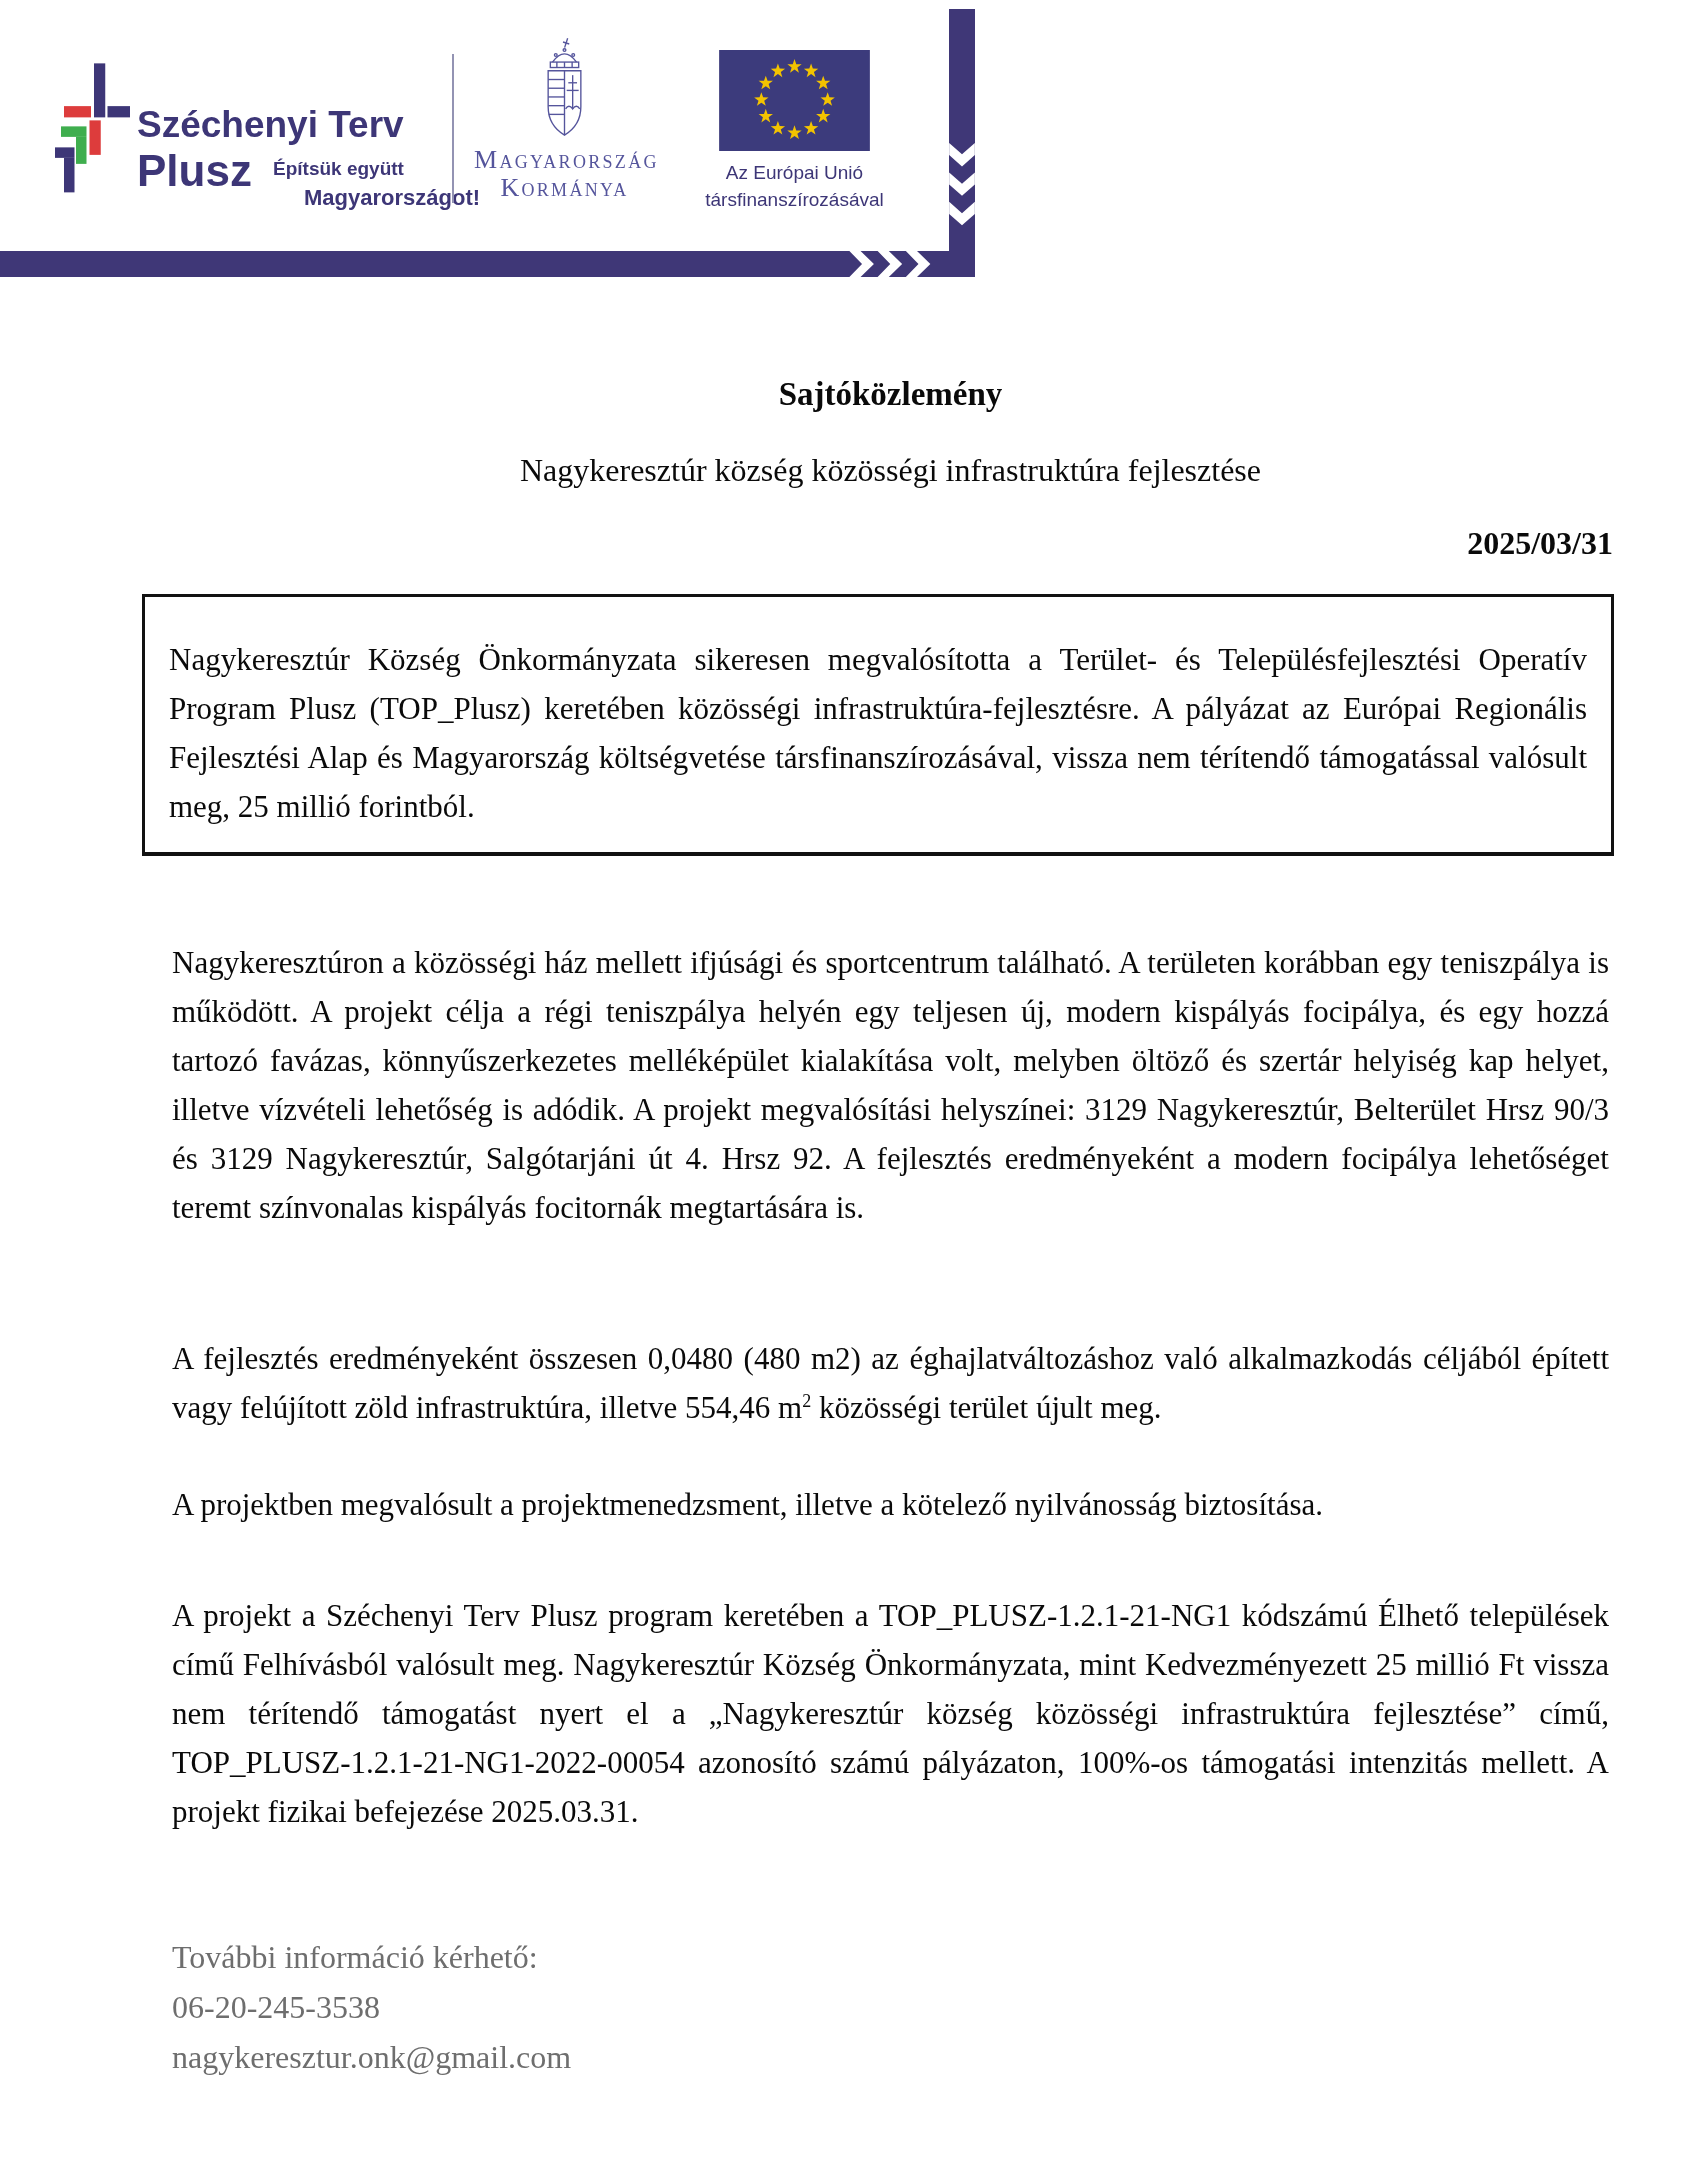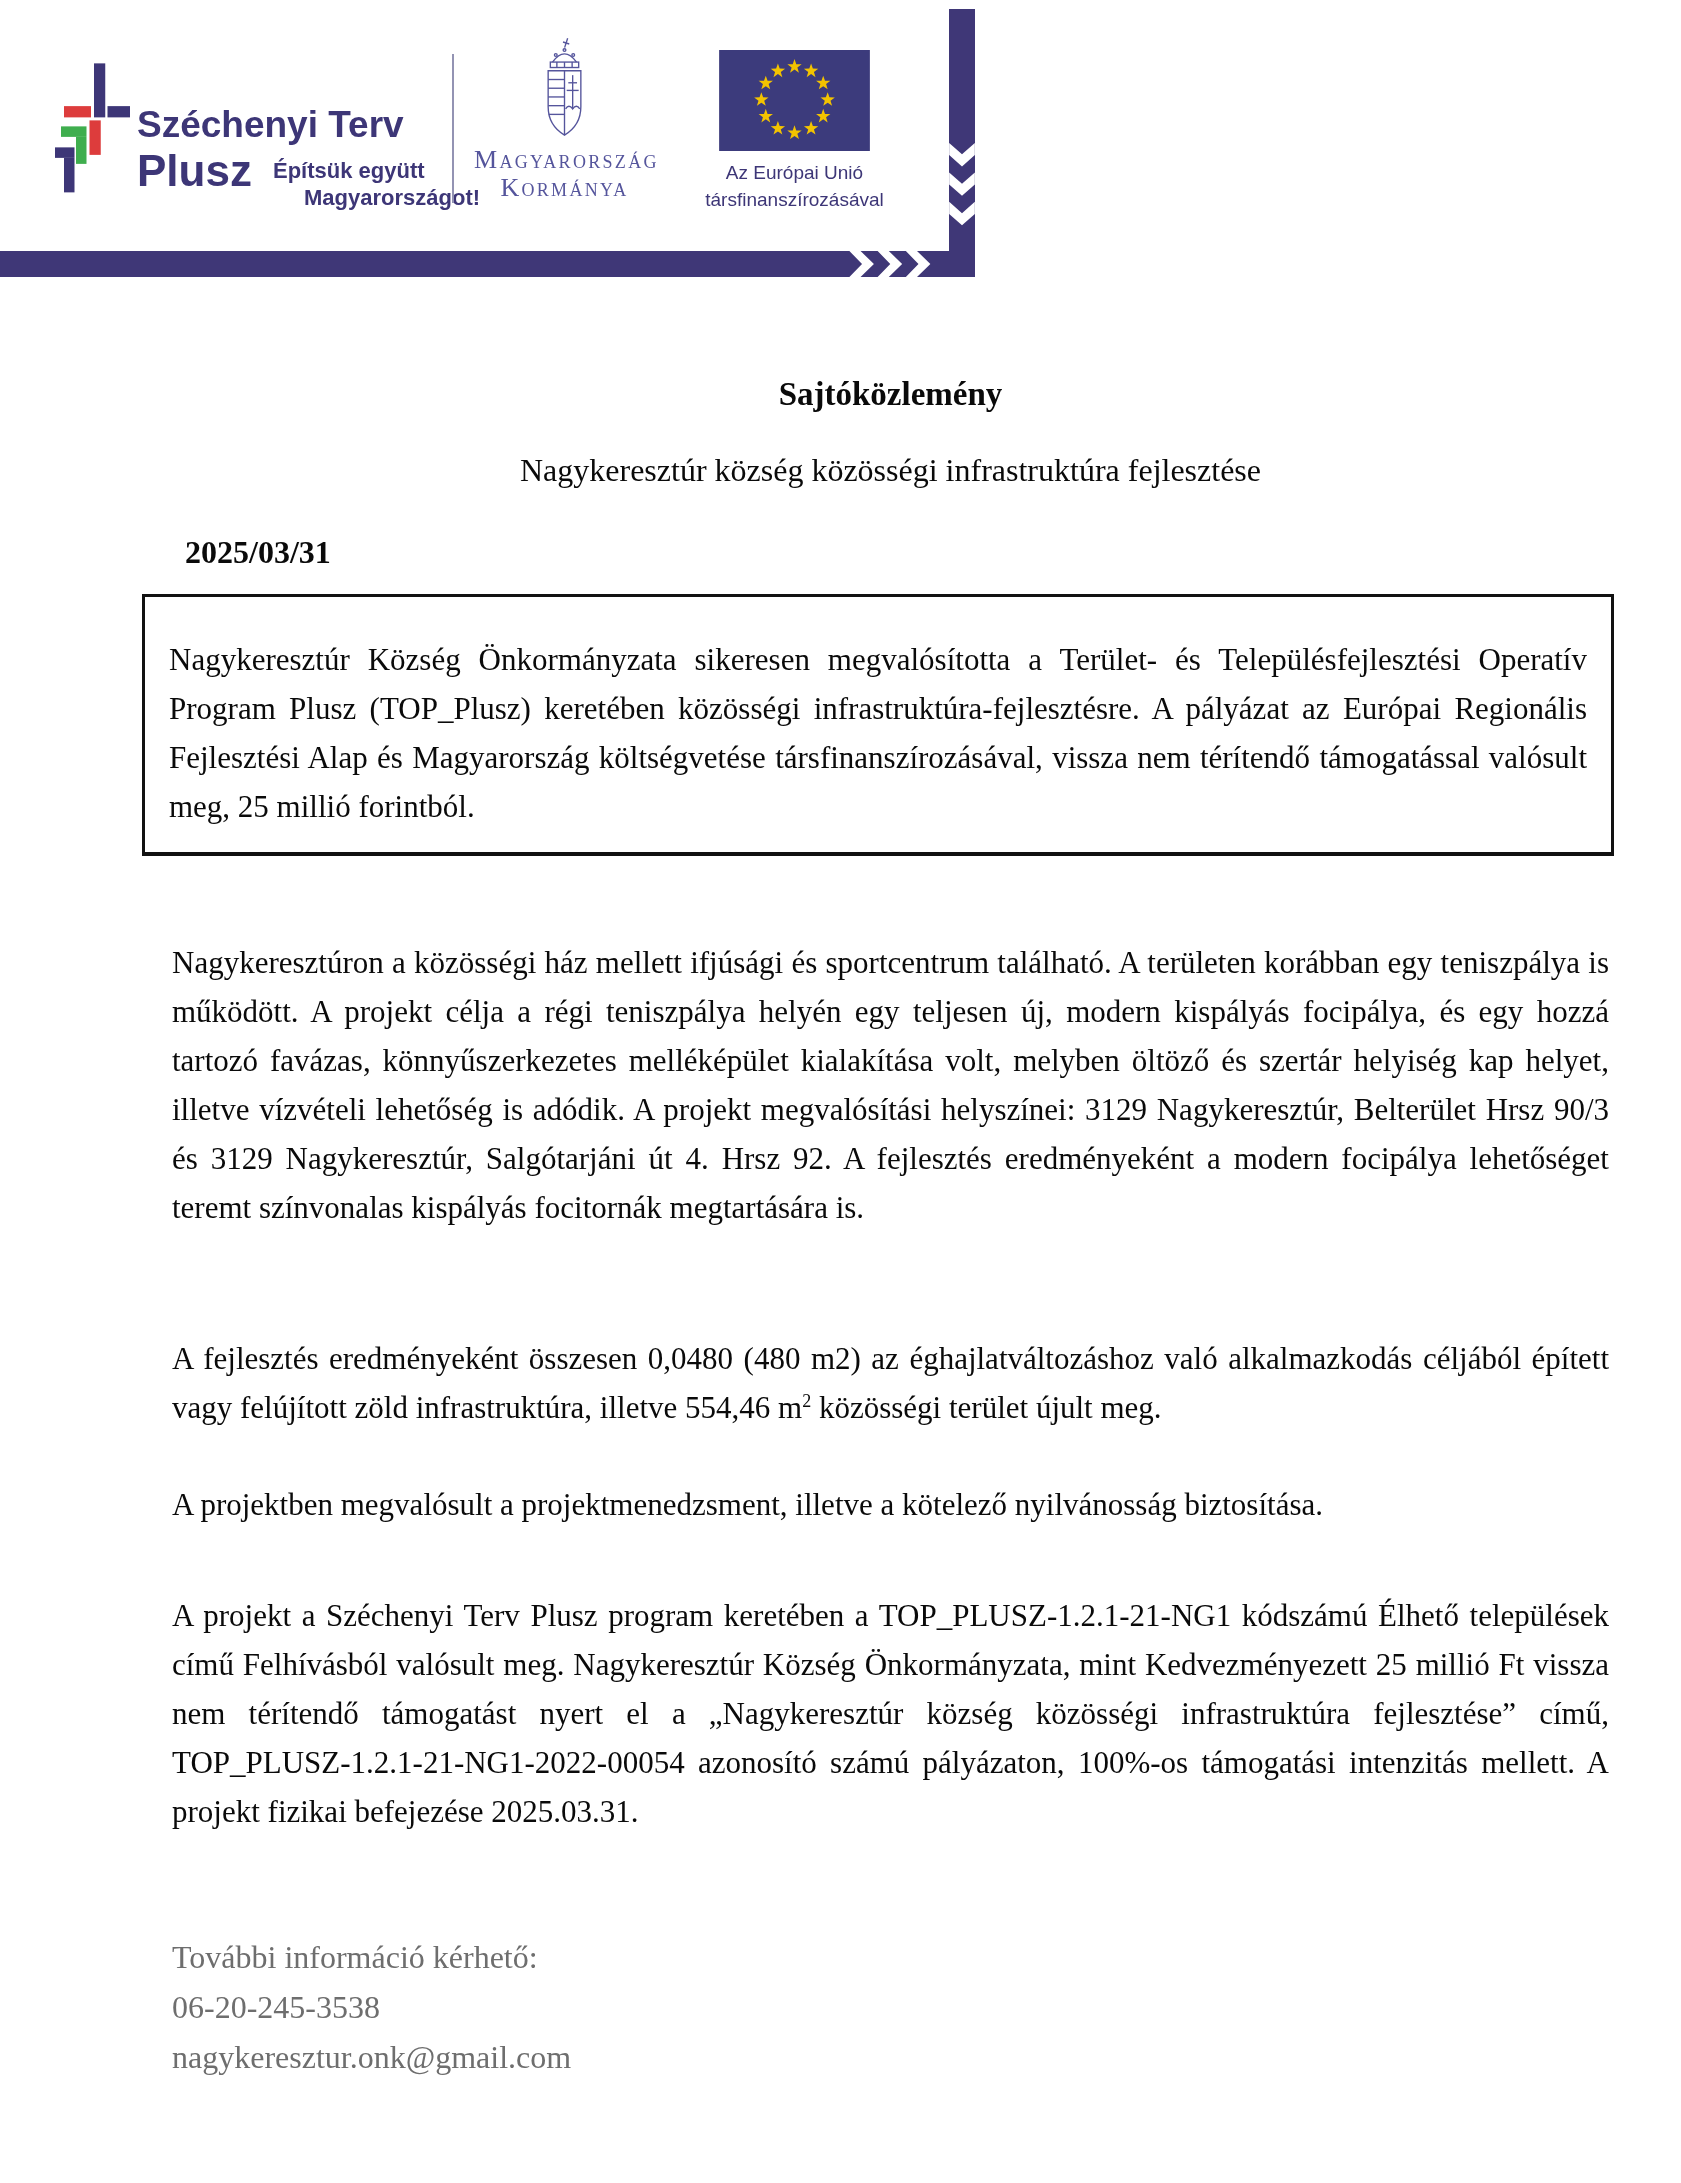--- a/index.html
+++ b/index.html
@@ -13,21 +13,21 @@
   }
   
   .hdr{position:absolute;left:0;top:0;width:1682px;height:279px;}
   .sz-logo{position:absolute;left:53px;top:60px;width:392px;height:151px;}
   .sz-mark{position:absolute;left:1.5px;top:3px;}
   .sz-brand1{position:absolute;left:84px;top:44px;font-family:"Liberation Sans",sans-serif;
     font-weight:bold;font-size:37px;color:#3d3677;letter-spacing:0px;white-space:nowrap;}
   .sz-brand2{position:absolute;left:84px;top:86px;font-family:"Liberation Sans",sans-serif;
     font-weight:bold;font-size:44px;color:#3d3677;white-space:nowrap;}
   .sz-tag1{position:absolute;left:220px;top:98px;font-family:"Liberation Sans",sans-serif;
-    font-weight:bold;font-size:22px;color:#3d3677;white-space:nowrap;}
+    font-weight:bold;font-size:19px;color:#3d3677;white-space:nowrap;}
   .sz-tag2{position:absolute;left:220px;top:125px;font-family:"Liberation Sans",sans-serif;
     font-weight:bold;font-size:22px;color:#3d3677;white-space:nowrap;margin-left:31px;}
   .hdr-divider{position:absolute;left:452px;top:54px;width:2.3px;height:149px;background:#9393b3;}
   .gov-logo{position:absolute;left:474px;top:37px;width:181px;height:173px;text-align:center;}
   .gov-shield{display:block;margin:0 auto;}
   .gov-line{font-family:"Liberation Serif",serif;font-variant:small-caps;color:#55559c;
     font-size:26px;line-height:28px;letter-spacing:2.3px;white-space:nowrap;}
   .eu-logo{position:absolute;left:689px;top:50px;width:211px;text-align:center;}
   .eu-flag{display:block;margin:0 auto;}
   .eu-line{font-family:"Liberation Sans",sans-serif;color:#3d3677;font-size:19px;
@@ -35,21 +35,21 @@
   .eu-line.first{margin-top:8.3px;}
   .vbar{position:absolute;left:949px;top:9px;width:26px;height:268px;background:#3f3777;}
   .vbar svg{position:absolute;left:0;top:134px;}
   .banner{position:absolute;left:0;top:251px;width:974px;height:26px;background:#3f3777;}
   .banner svg{position:absolute;left:849px;top:0;}
   
   .doc-title{position:absolute;left:172px;top:375px;width:1437px;margin:0;text-align:center;
     font-size:33px;font-weight:bold;line-height:1.2;}
   .doc-subtitle{position:absolute;left:172px;top:451px;width:1437px;margin:0;text-align:center;
     font-size:32px;font-weight:normal;line-height:1.2;}
-  .doc-date{position:absolute;left:172px;top:520px;width:1437px;margin:13px;text-align:left;
+  .doc-date{position:absolute;left:172px;top:520px;width:1437px;margin:4px;text-align:right;
     font-size:32px;font-weight:bold;line-height:1.2;}
   
   .lead-box{position:absolute;left:142px;top:594px;width:1472px;box-sizing:border-box;
     border:3px solid #111111;border-bottom-width:4.5px;
     padding:38px 24px 21px 24px;}
   .lead-box p{margin:0;font-size:31px;line-height:49px;text-align:justify;}
   
   .body-p{position:absolute;left:172px;width:1437px;margin:0;
     font-size:31px;line-height:49px;text-align:justify;}
   .p1{top:938px;}

